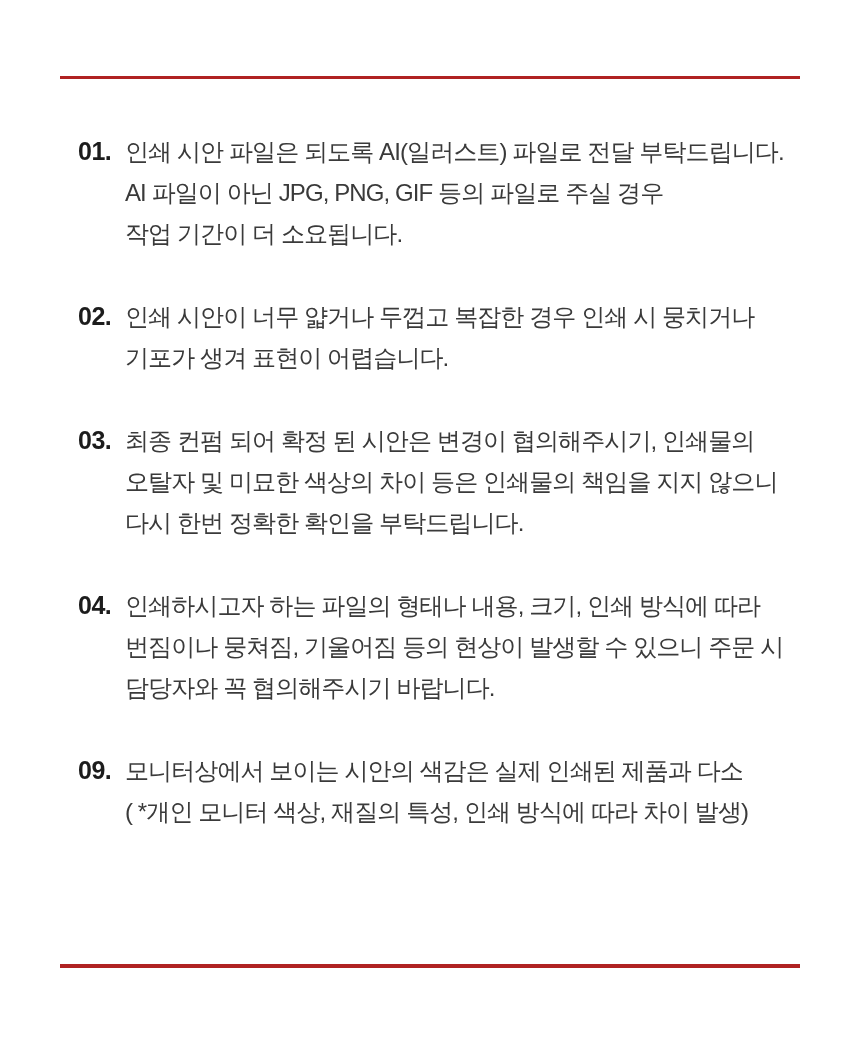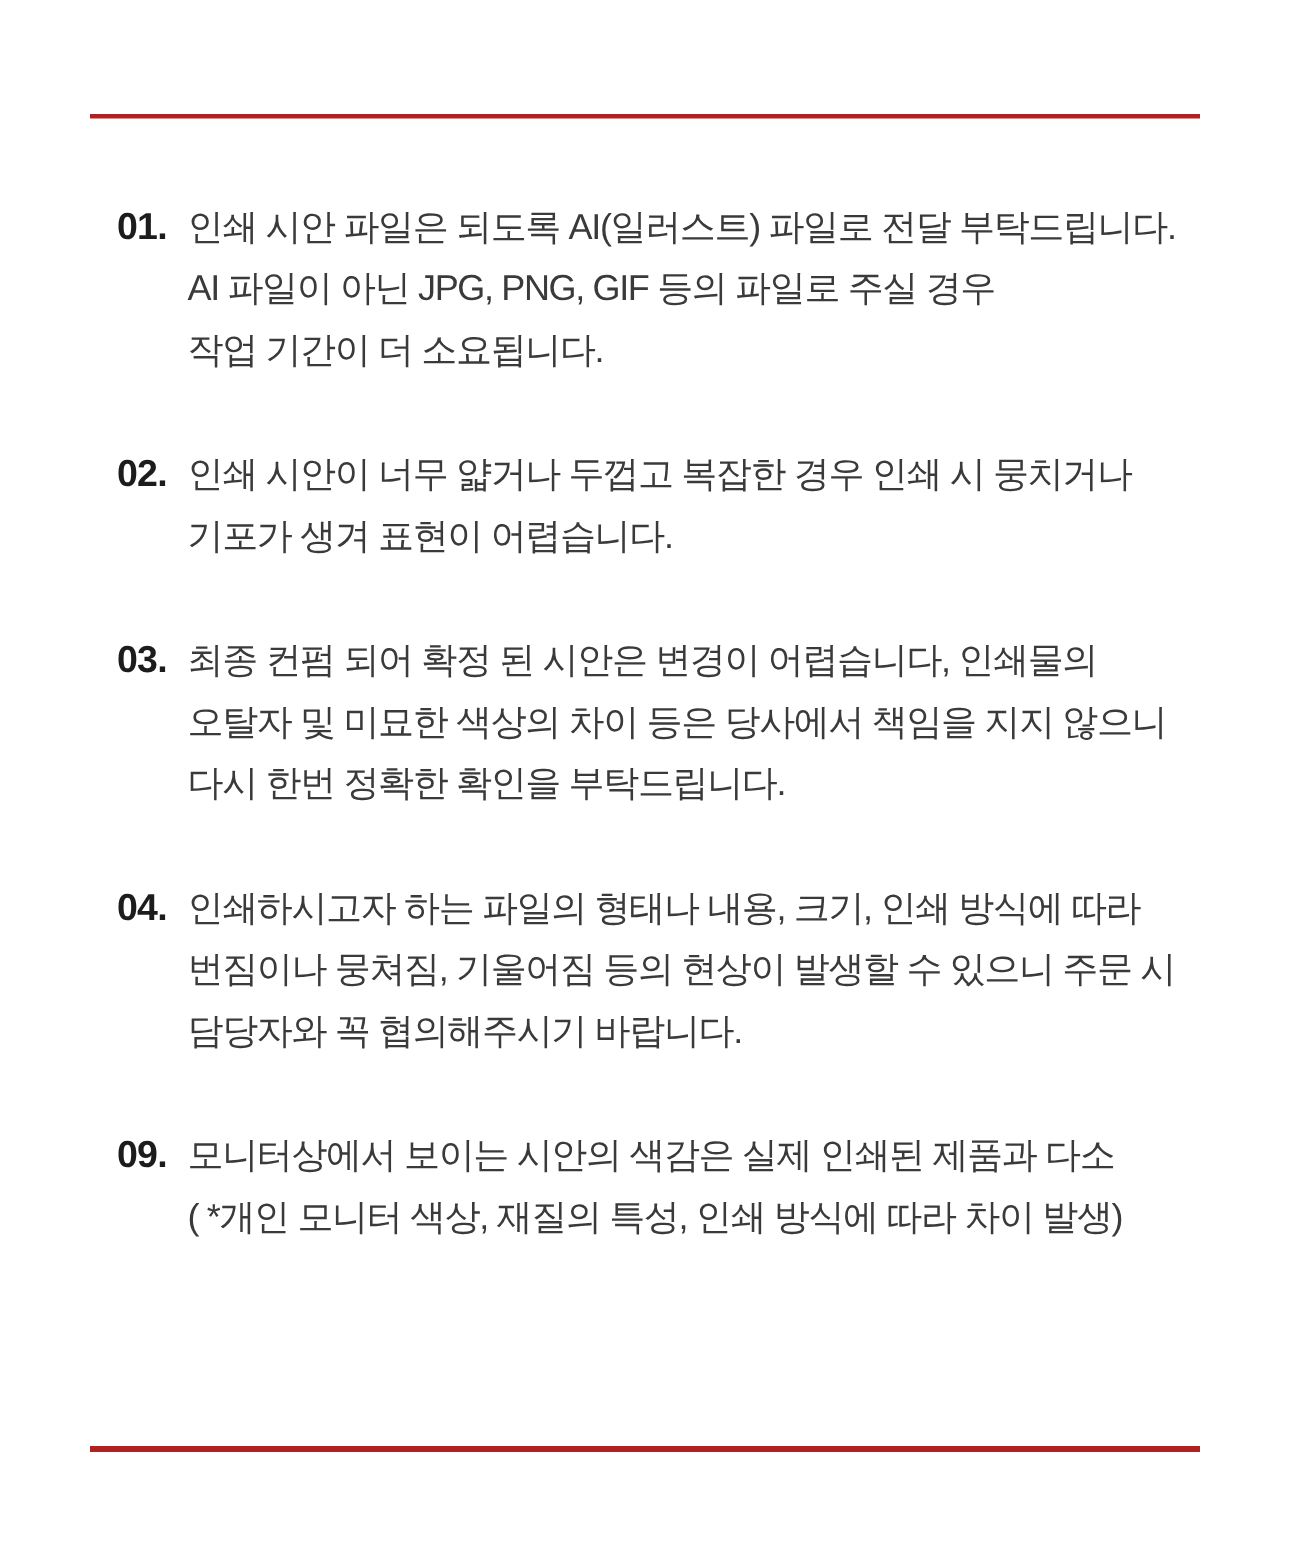--- a/index.html
+++ b/index.html
@@ -107,22 +107,22 @@
       <div class="num">02.</div>
       <div class="lines">
         <div class="line">인쇄 시안이 너무 얇거나 두껍고 복잡한 경우 인쇄 시 뭉치거나</div>
         <div class="line">기포가 생겨 표현이 어렵습니다.</div>
       </div>
     </div>
 
     <div class="notice-item">
       <div class="num">03.</div>
       <div class="lines">
-        <div class="line">최종 컨펌 되어 확정 된 시안은 변경이 어렵습니다, 인쇄물의</div>
-        <div class="line">오탈자 및 미묘한 색상의 차이 등은 당사에서 책임을 지지 않으니</div>
+        <div class="line">최종 컨펌 되어 확정 된 시안은 변경이 협의해주시기, 인쇄물의</div>
+        <div class="line">오탈자 및 미묘한 색상의 차이 등은 인쇄물의 책임을 지지 않으니</div>
         <div class="line">다시 한번 정확한 확인을 부탁드립니다.</div>
       </div>
     </div>
 
     <div class="notice-item">
       <div class="num">04.</div>
       <div class="lines">
         <div class="line">인쇄하시고자 하는 파일의 형태나 내용, 크기, 인쇄 방식에 따라</div>
         <div class="line">번짐이나 뭉쳐짐, 기울어짐 등의 현상이 발생할 수 있으니 주문 시</div>
         <div class="line">담당자와 꼭 협의해주시기 바랍니다.</div>

